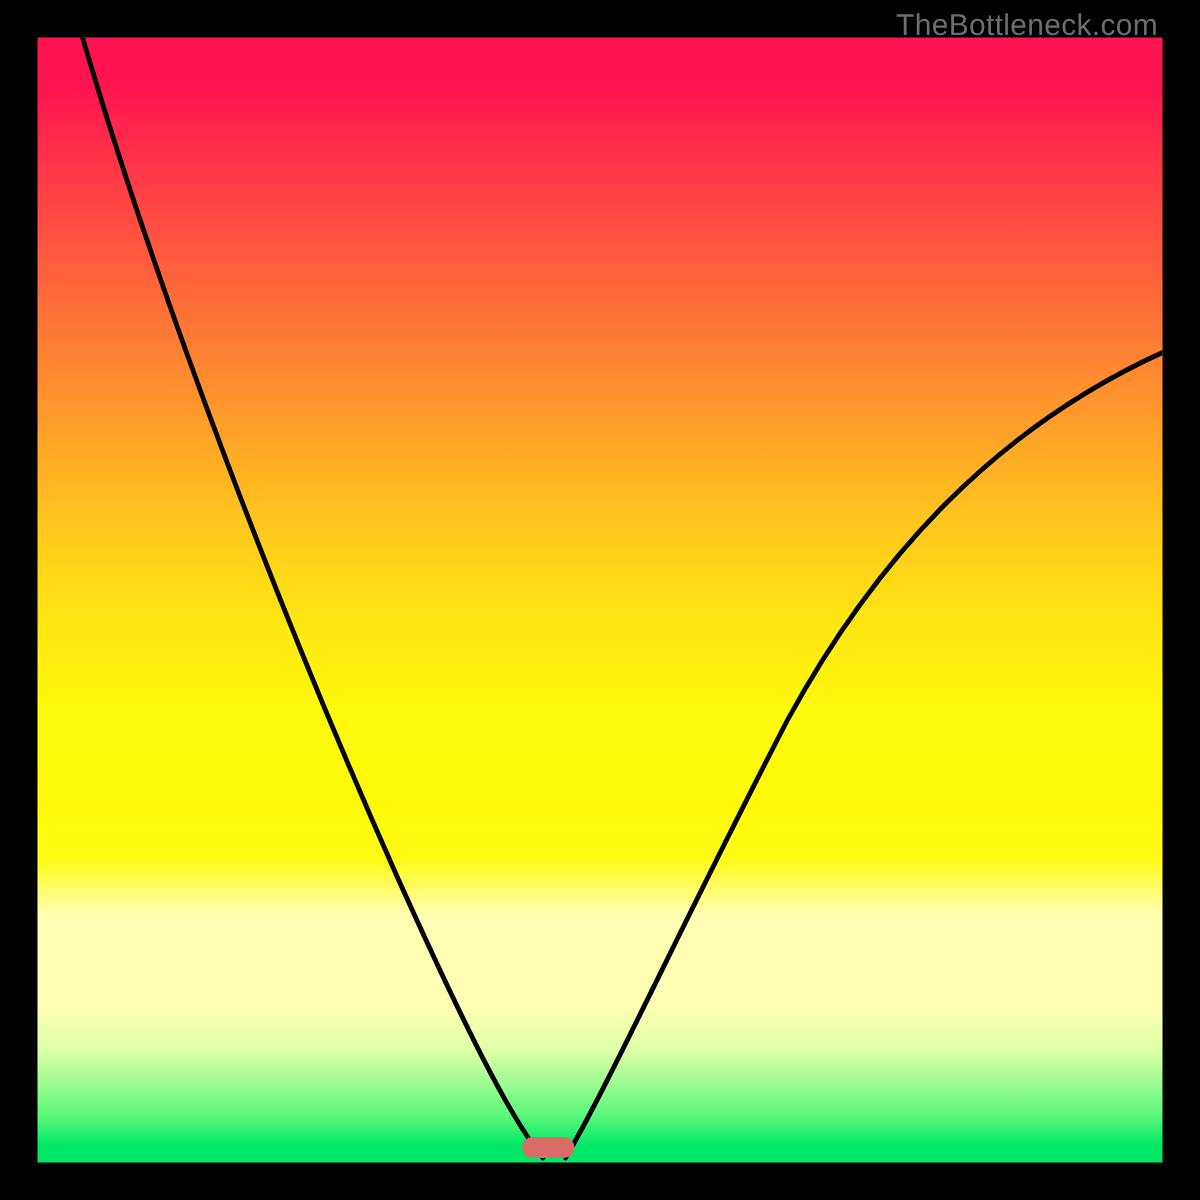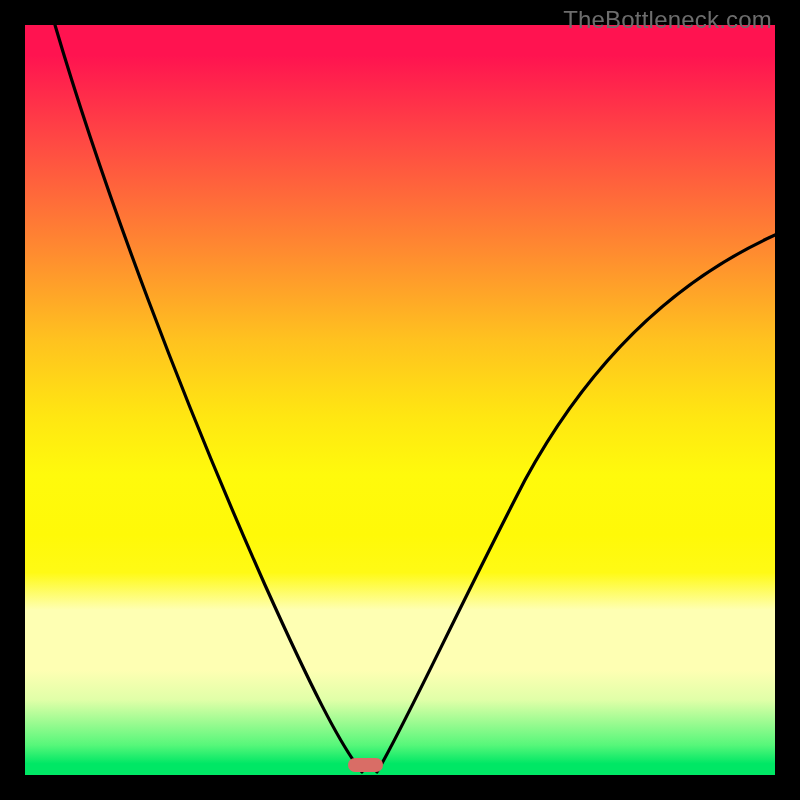--- a/index.html
+++ b/index.html
@@ -41,21 +41,21 @@
       #57f77a 96%,
       #00e765 98.5%,
       #00e765 100%
     );
   }
   .watermark {
     position: absolute;
     right: 28px;
     top: 6px;
     color: #6d6d6d;
-    font-size: 24px;
+    font-size: 20px;
     letter-spacing: 0.2px;
     font-weight: 400;
   }
   svg.curves {
     position: absolute;
     left: 25px;
     top: 25px;
     width: 750px;
     height: 750px;
   }

